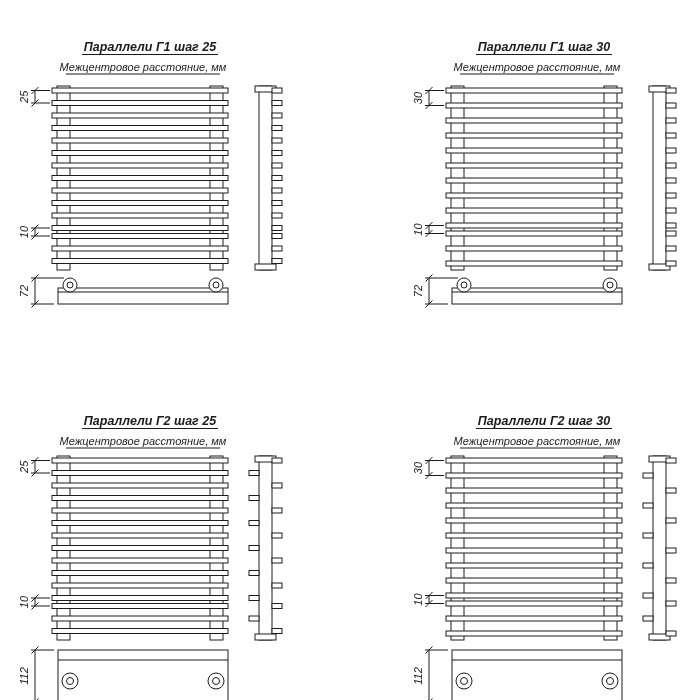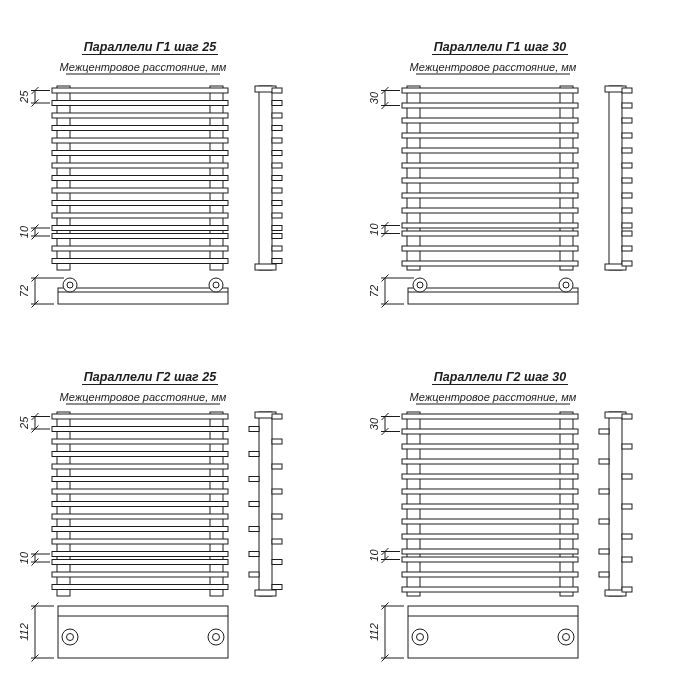--- a/index.html
+++ b/index.html
@@ -6,20 +6,21 @@
     margin:0;padding:0;width:700px;height:700px;
     background:#ffffff;overflow:hidden;
     font-family:"Liberation Sans",sans-serif;
   }
   .sheet{
     width:700px;height:700px;
     display:grid;
     grid-template-columns:350px 350px;
     grid-template-rows:350px 350px;
     background:#ffffff;
+    gap:44px;
   }
   svg.quad{display:block;width:350px;height:350px;}
   svg.quad text{
     font-family:"Liberation Sans",sans-serif;
     font-style:italic;
     fill:#1c1c1c;
   }
 </style>
 </head>
 <body>

